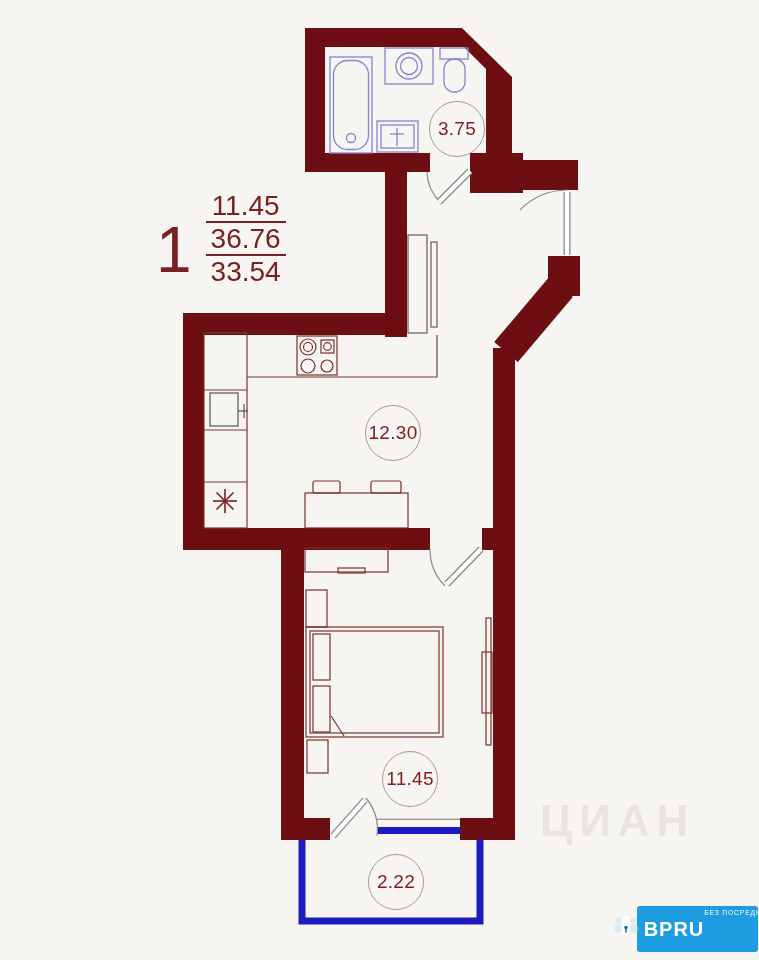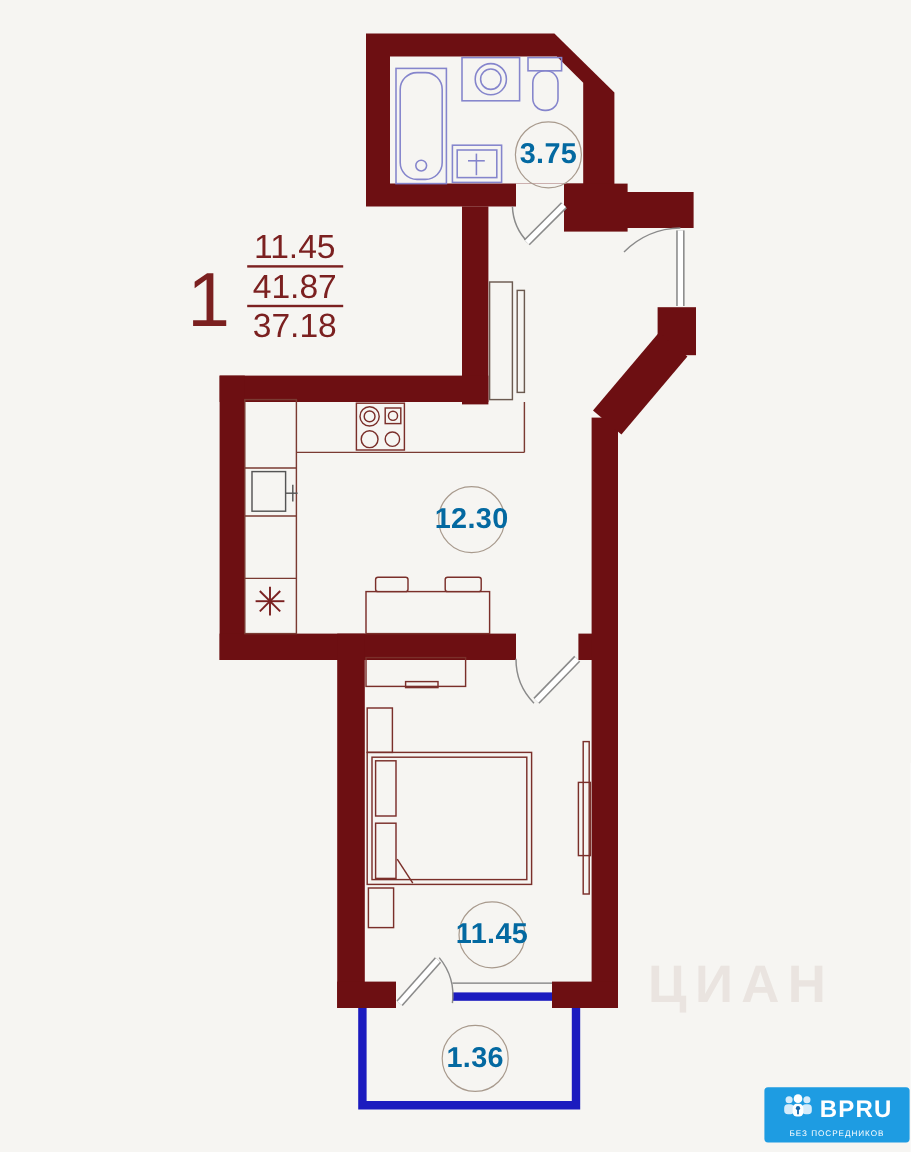--- a/index.html
+++ b/index.html
@@ -1,30 +1,30 @@
 <!DOCTYPE html>
 <html><head>
 <meta charset="utf-8">
 <style>
   html,body{margin:0;padding:0;background:#fff;}
   .canvas{position:relative;width:759px;height:960px;background:#f6f5f2;overflow:hidden;
           font-family:"Liberation Sans", sans-serif;}
   svg.plan{position:absolute;left:0;top:0;}
   .room-label{position:absolute;width:54px;height:54px;border:1.4px solid #a89a8d;border-radius:50%;
-              color:#0369a1;font-size:24px;display:flex;align-items:center;justify-content:center;
-              letter-spacing:0.3px;font-weight:bold;}
+              color:#7f1d1d;font-size:19px;display:flex;align-items:center;justify-content:center;
+              letter-spacing:0.3px;}
   .apt{position:absolute;left:156px;top:190px;display:flex;color:#7b2020;}
   .apt-number{font-size:64px;line-height:64px;padding-top:28px;}
   .apt-frac{margin-left:14px;text-align:center;}
   .apt-frac .row{font-size:28px;line-height:31px;padding:0 5px;min-width:70px;}
   .apt-frac .row.underlined{border-bottom:2px solid #7b2020;}
   .watermark{position:absolute;left:540px;top:796px;font-size:44px;font-weight:bold;
              color:rgba(166,134,120,0.15);letter-spacing:7px;}
   .logo{position:absolute;left:637px;top:906px;width:121px;height:46px;background:#1e9ce2;
-        border-radius:3px;color:#fff;display:flex;flex-direction:column;align-items:center;
+        border-radius:3px;color:#fff;display:flex;
         justify-content:center;box-sizing:border-box;padding:2px 4px;}
   .logo-row{display:flex;align-items:center;}
   .logo-name{font-size:20px;font-weight:bold;letter-spacing:1px;line-height:20px;margin-left:4px;}
   .logo-tagline{font-size:6.8px;letter-spacing:0.8px;margin-top:1px;white-space:nowrap;}
 </style>
 </head>
 <body>
 
 <div class="canvas">
 
@@ -165,28 +165,28 @@
     <rect x="307" y="740" width="21" height="33" fill="none" stroke="#7a2f2a" stroke-width="1.2"></rect>
     <g fill="none" stroke="#7a2f2a" stroke-width="1.2">
       <rect x="486" y="618" width="5" height="127"></rect>
       <rect x="482" y="652" width="10" height="61"></rect>
     </g>
   </svg>
 
   <div class="room-label" style="left:429px;top:101px;">3.75</div>
   <div class="room-label" style="left:321px;top:405px;margin-left:44px;">12.30</div>
   <div class="room-label" style="left:382px;top:751px;">11.45</div>
-  <div class="room-label" style="left:368px;top:854px;">1.36</div>
+  <div class="room-label" style="left:368px;top:854px;">2.22</div>
 
   <div class="apt">
     <div class="apt-number">1</div>
     <div class="apt-frac">
       <div class="row underlined">11.45</div>
-      <div class="row underlined">41.87</div>
-      <div class="row">37.18</div>
+      <div class="row underlined">36.76</div>
+      <div class="row">33.54</div>
     </div>
   </div>
 
   <div class="watermark">ЦИАН</div>
 
   <div class="logo">
     <div class="logo-row">
       <span>
         <svg width="28" height="26" viewBox="0 0 30 28">
           <circle cx="7" cy="7" r="3.2" fill="#d6ecfb"></circle>

